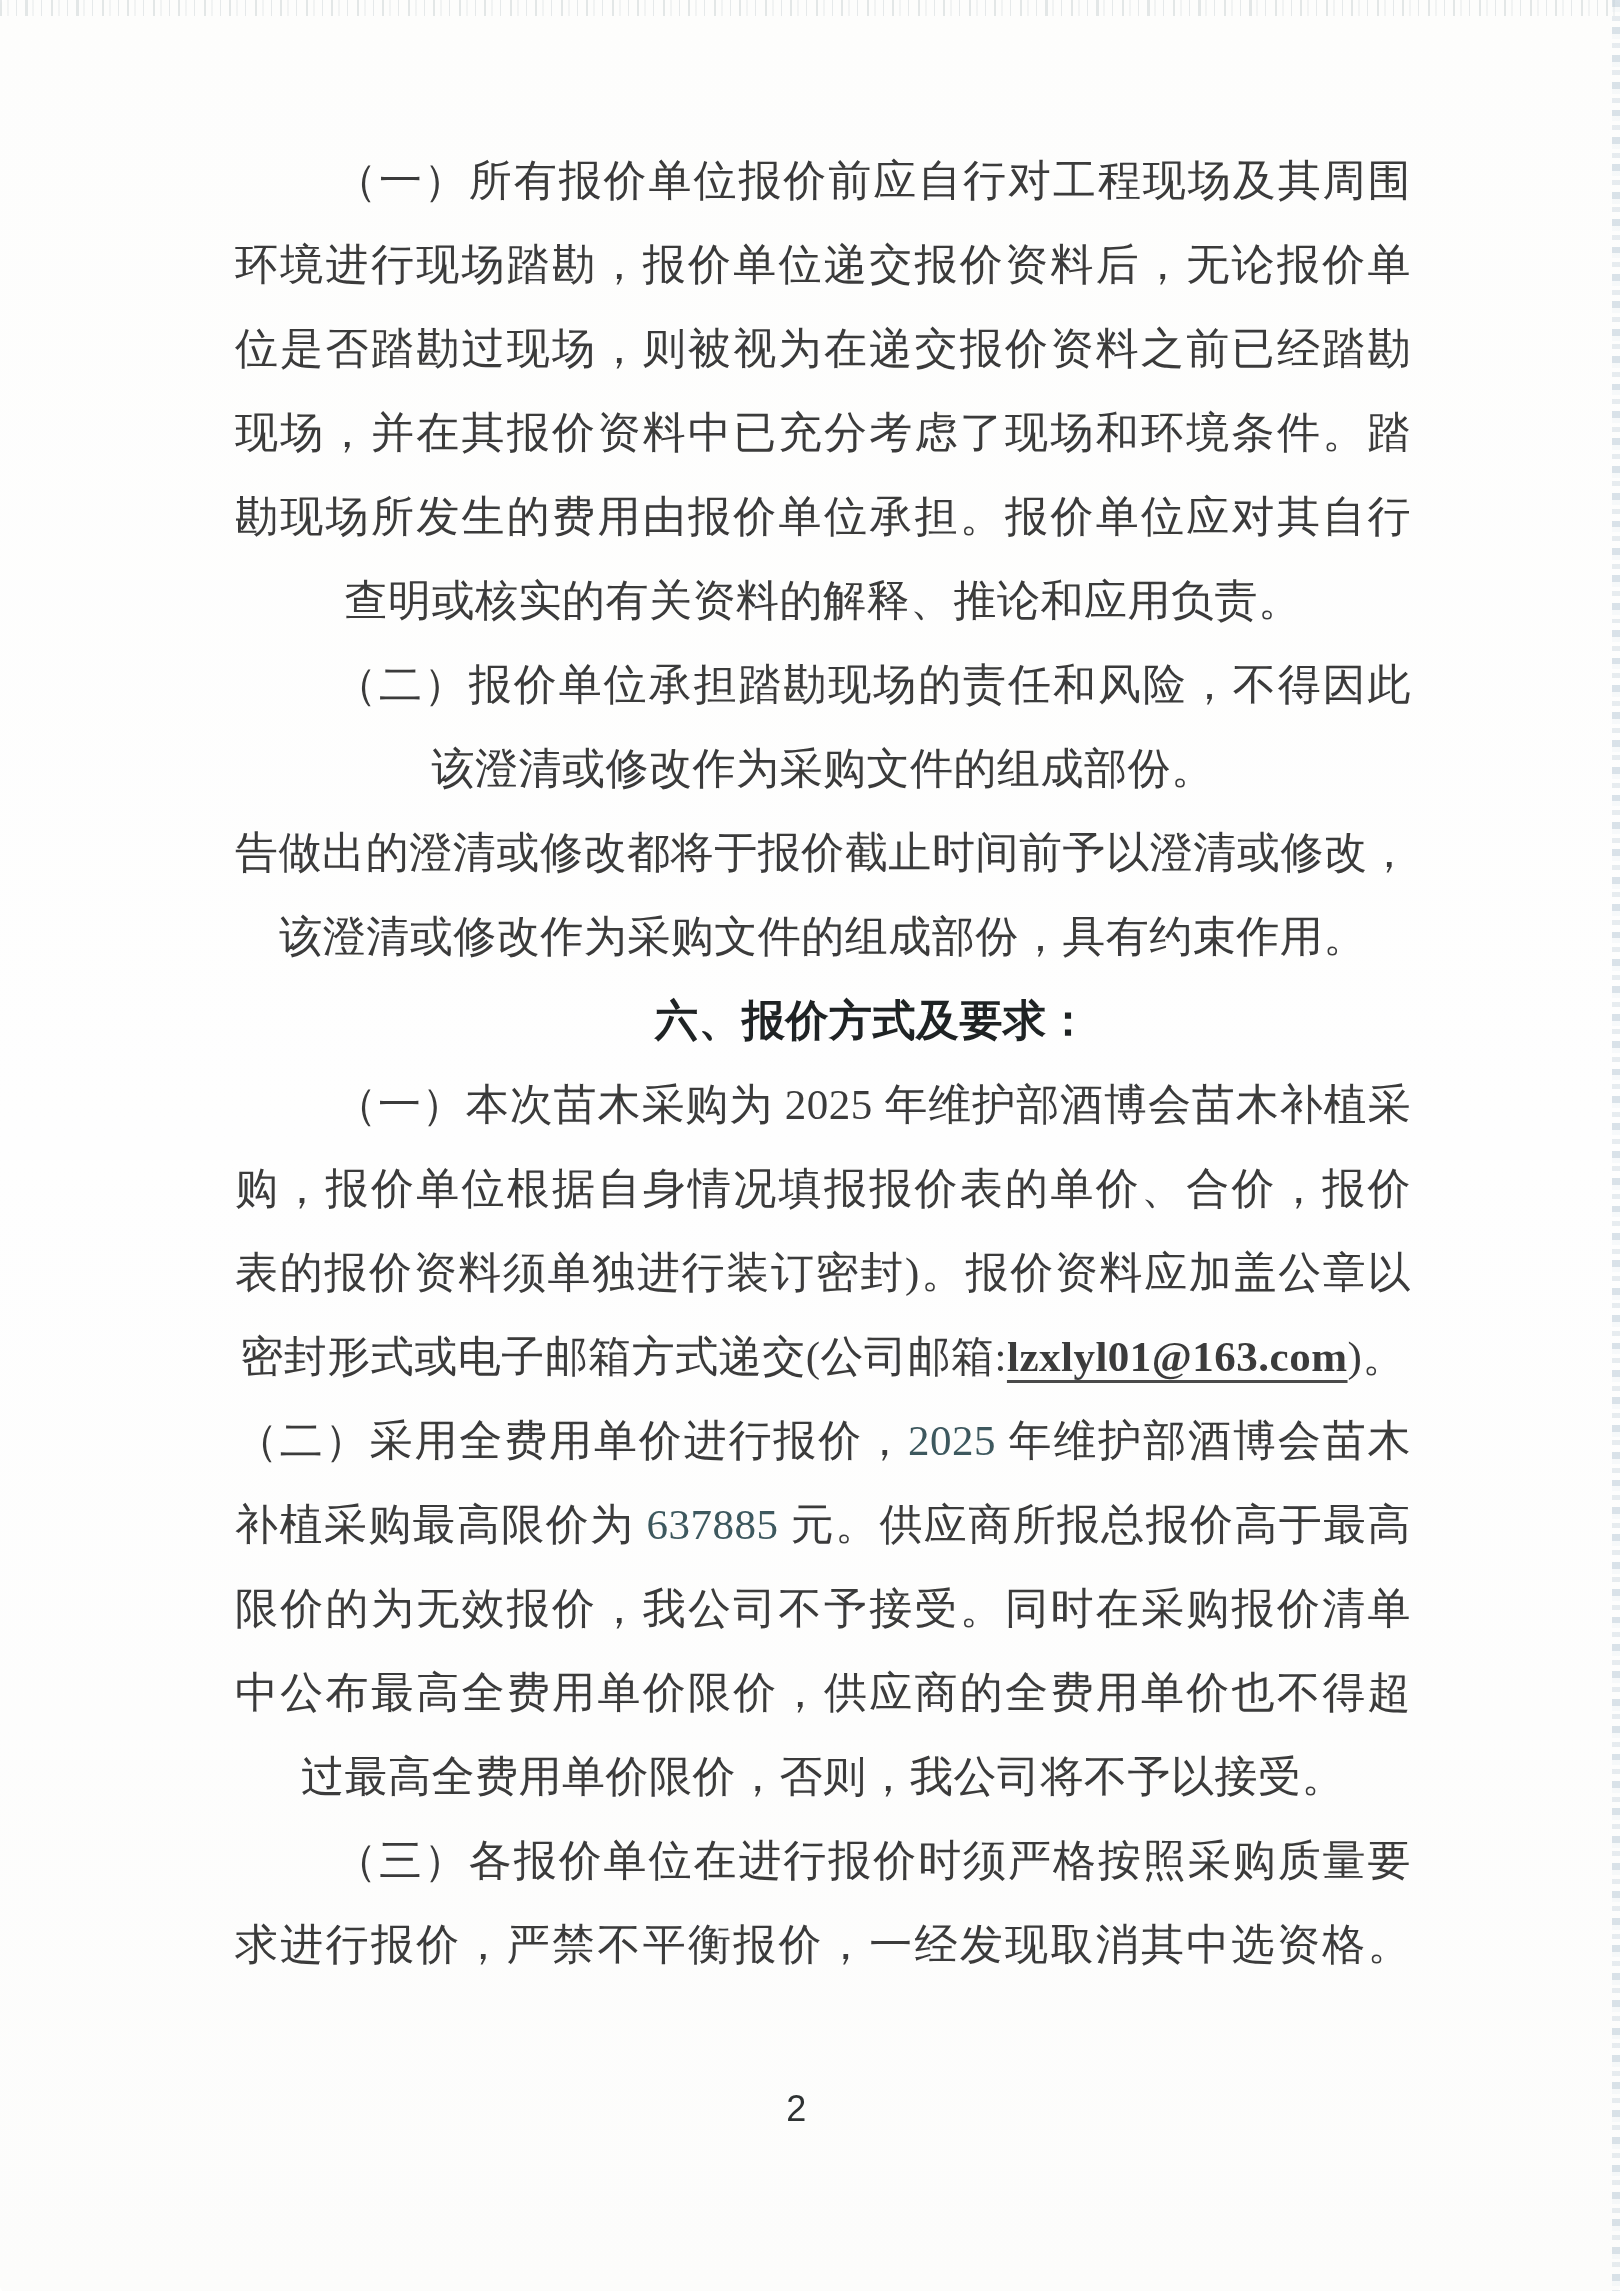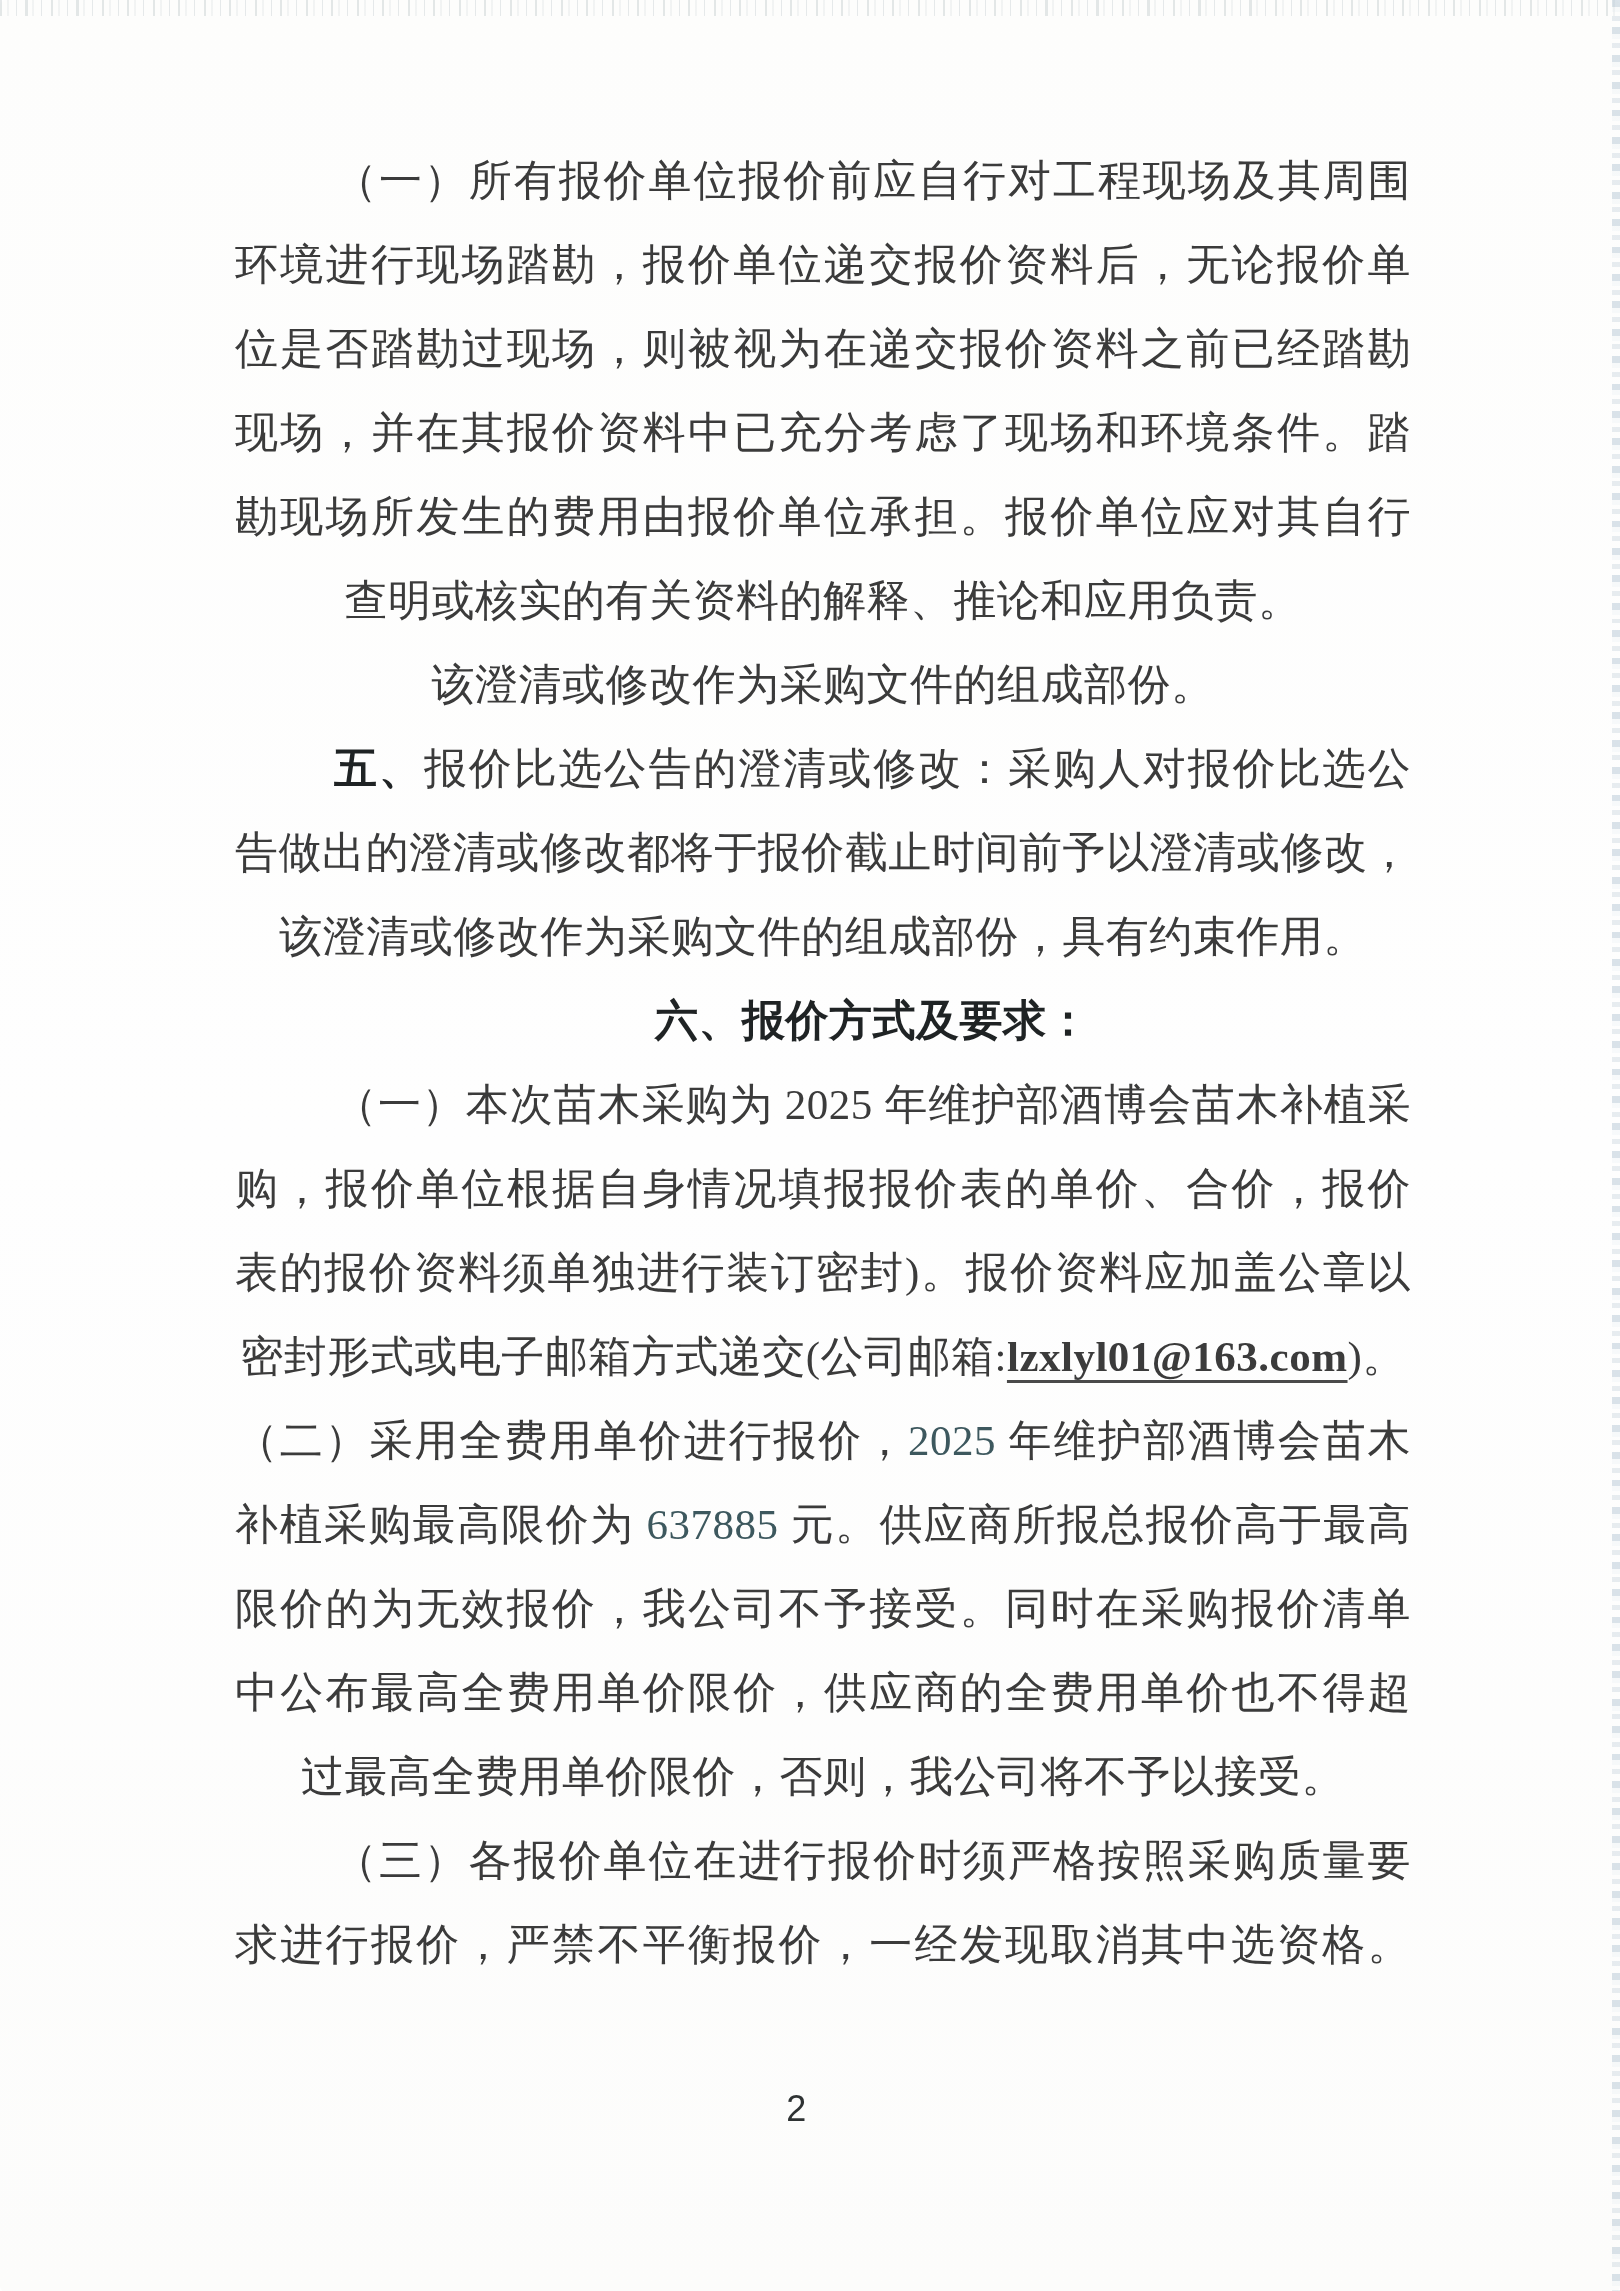--- a/index.html
+++ b/index.html
@@ -88,22 +88,22 @@
   <div class="scan-noise-top"></div>
   <div class="scan-stripe-right"></div>
 
   <main class="doc-body" id="doc-body">
       <div class="line fill indent"><span>（一）所有报价单位报价前应自行对工程现场及其周围</span></div>
       <div class="line fill"><span>环境进行现场踏勘，报价单位递交报价资料后，无论报价单</span></div>
       <div class="line fill"><span>位是否踏勘过现场，则被视为在递交报价资料之前已经踏勘</span></div>
       <div class="line fill"><span>现场，并在其报价资料中已充分考虑了现场和环境条件。踏</span></div>
       <div class="line fill"><span>勘现场所发生的费用由报价单位承担。报价单位应对其自行</span></div>
       <div class="line"><span>查明或核实的有关资料的解释、推论和应用负责。</span></div>
+      <div class="line fill indent"><span>（二）报价单位承担踏勘现场的责任和风险，不得因此</span></div>
       <div class="line"><span>该澄清或修改作为采购文件的组成部份。</span></div>
-      <div class="line fill indent"><span class="seg-bold">五、</span><span>报价比选公告的澄清或修改：采购人对报价比选公</span></div>
       <div class="line fill"><span>告做出的澄清或修改都将于报价截止时间前予以澄清或修改，</span></div>
       <div class="line"><span>该澄清或修改作为采购文件的组成部份，具有约束作用。</span></div>
       <div class="line indent"><span class="seg-bold">六、报价方式及要求：</span></div>
       <div class="line fill indent"><span>（一）本次苗木采购为 2025 年维护部酒博会苗木补植采</span></div>
       <div class="line fill"><span>购，报价单位根据自身情况填报报价表的单价、合价，报价</span></div>
       <div class="line fill"><span>表的报价资料须单独进行装订密封)。报价资料应加盖公章以</span></div>
       <div class="line"><span>密封形式或电子邮箱方式递交(公司邮箱:</span><span class="seg-underline">lzxlyl01@163.com</span><span>)。</span></div>
       <div class="line fill"><span>（二）采用全费用单价进行报价，</span><span class="seg-bold-accent">2025</span><span> 年维护部酒博会苗木</span></div>
       <div class="line fill"><span>补植采购最高限价为 </span><span class="seg-bold-accent">637885</span><span> 元。供应商所报总报价高于最高</span></div>
       <div class="line fill"><span>限价的为无效报价，我公司不予接受。同时在采购报价清单</span></div>

